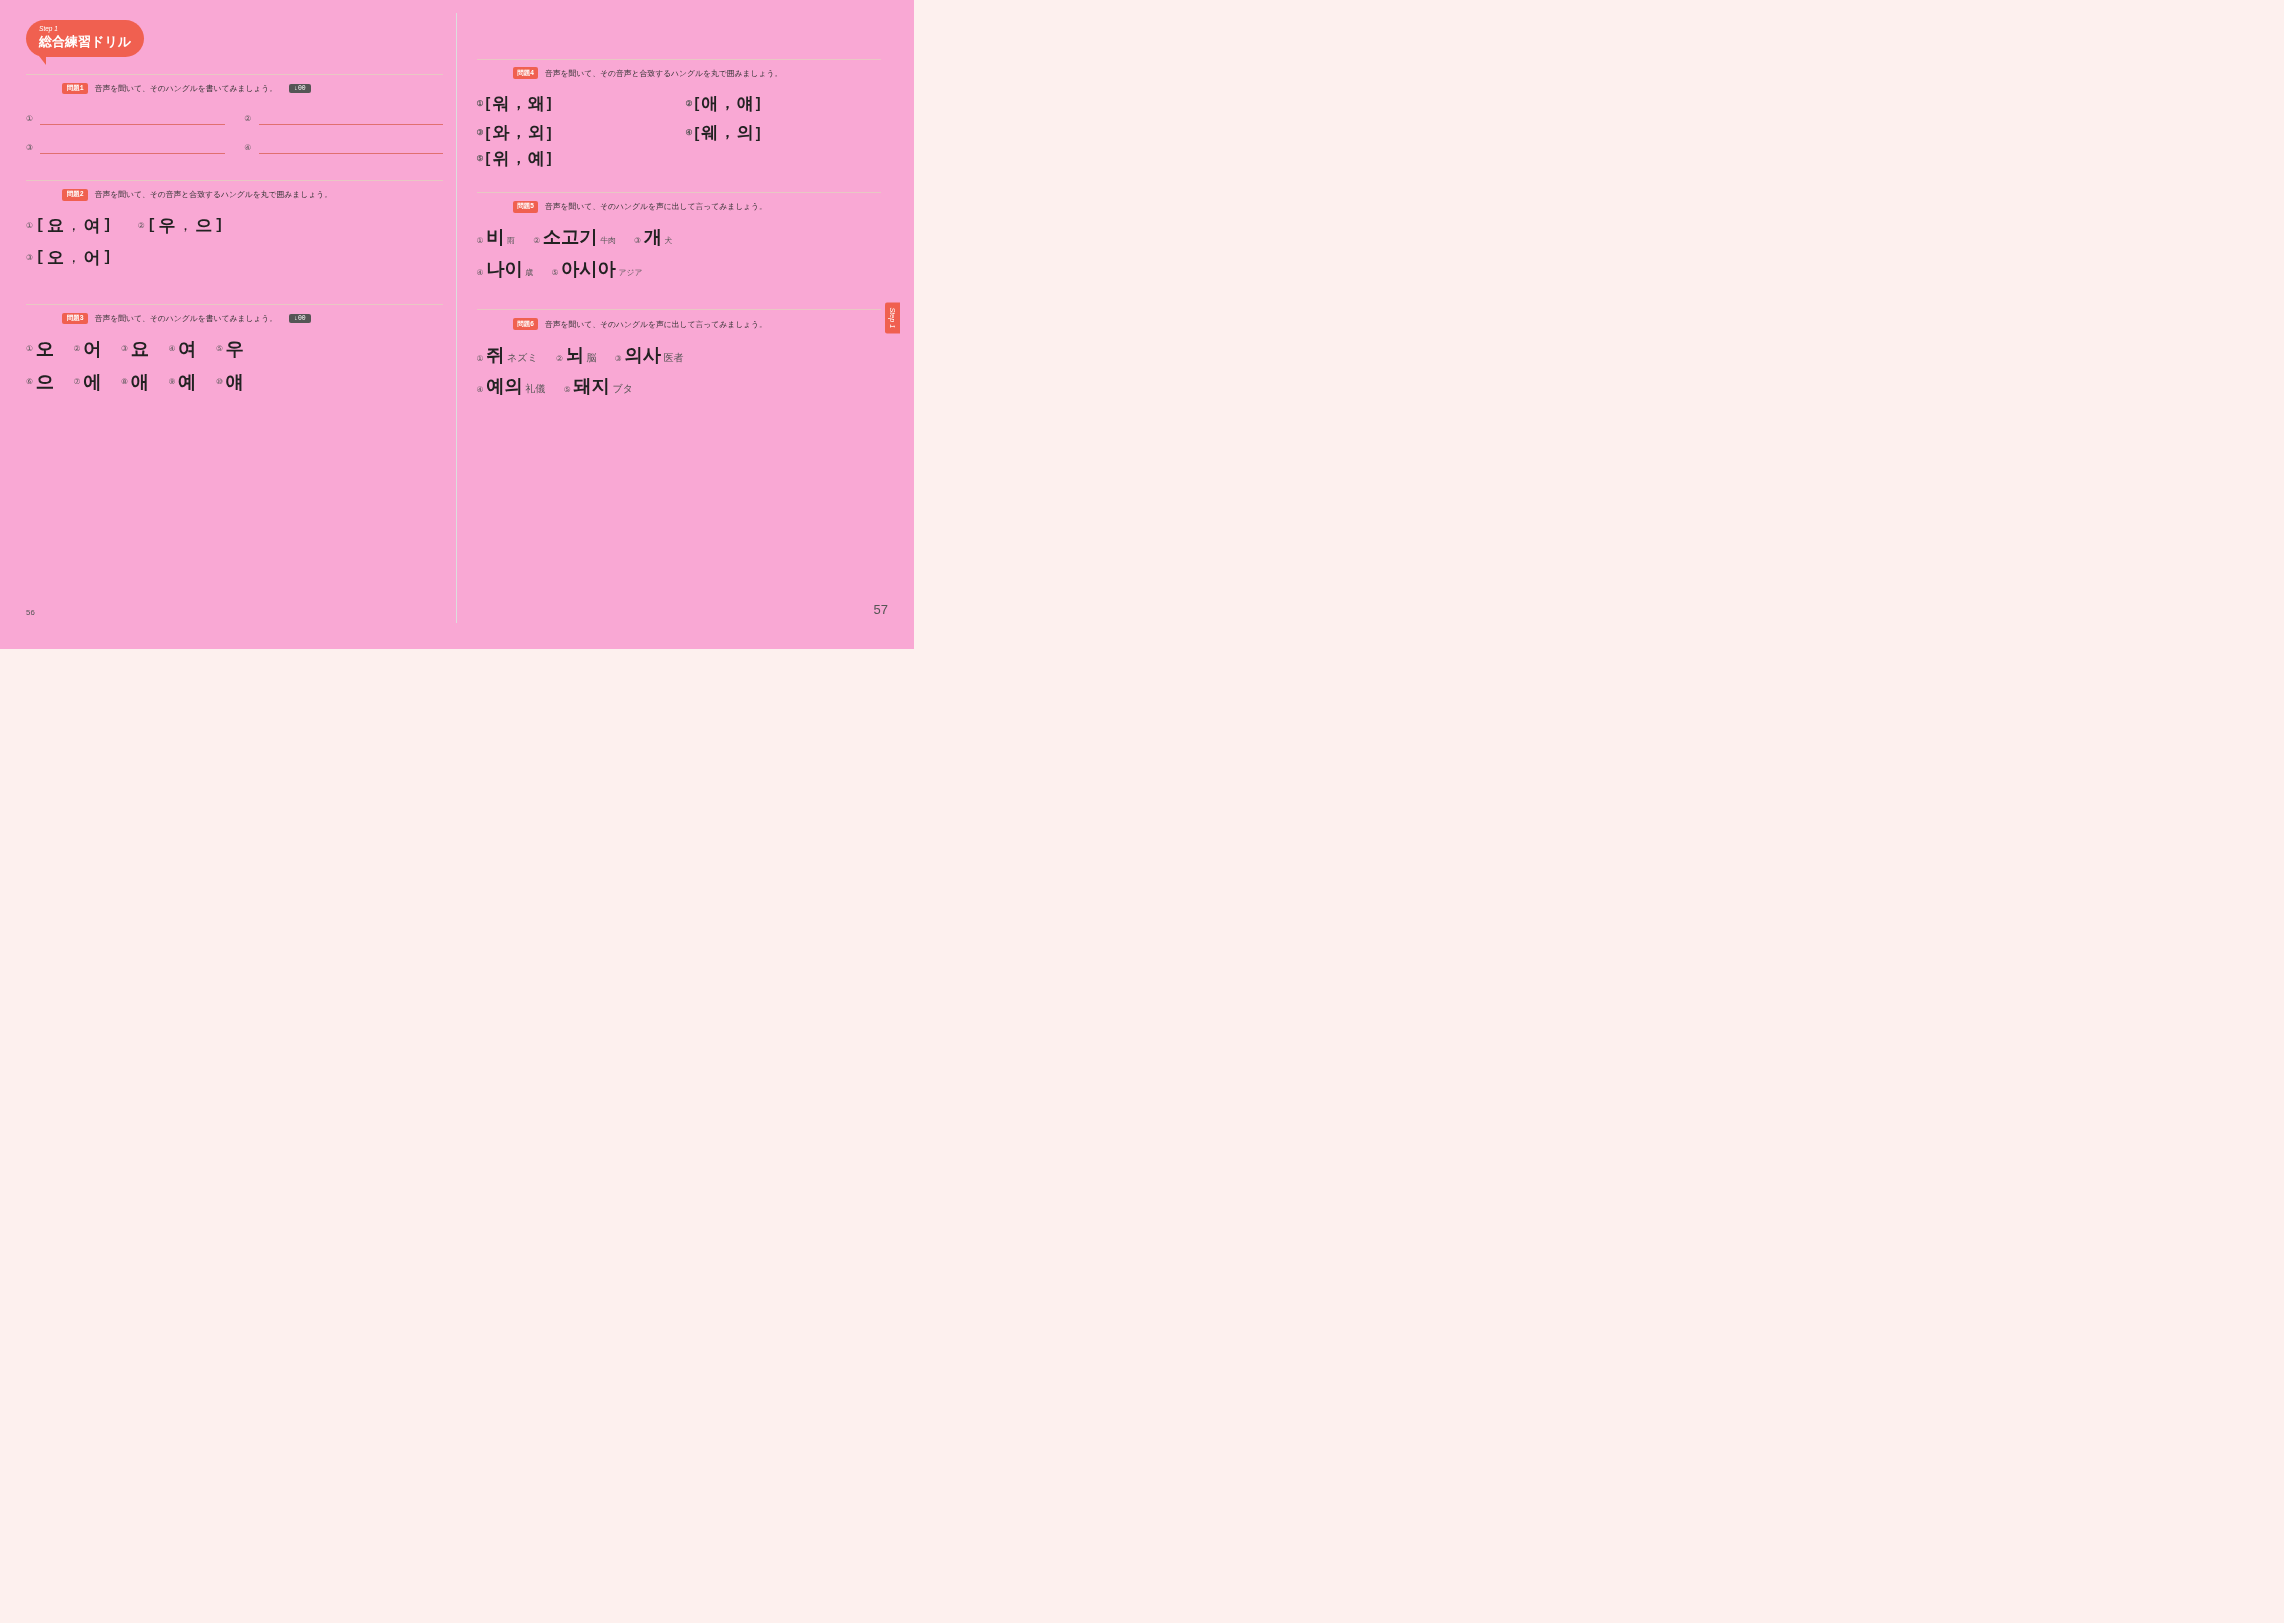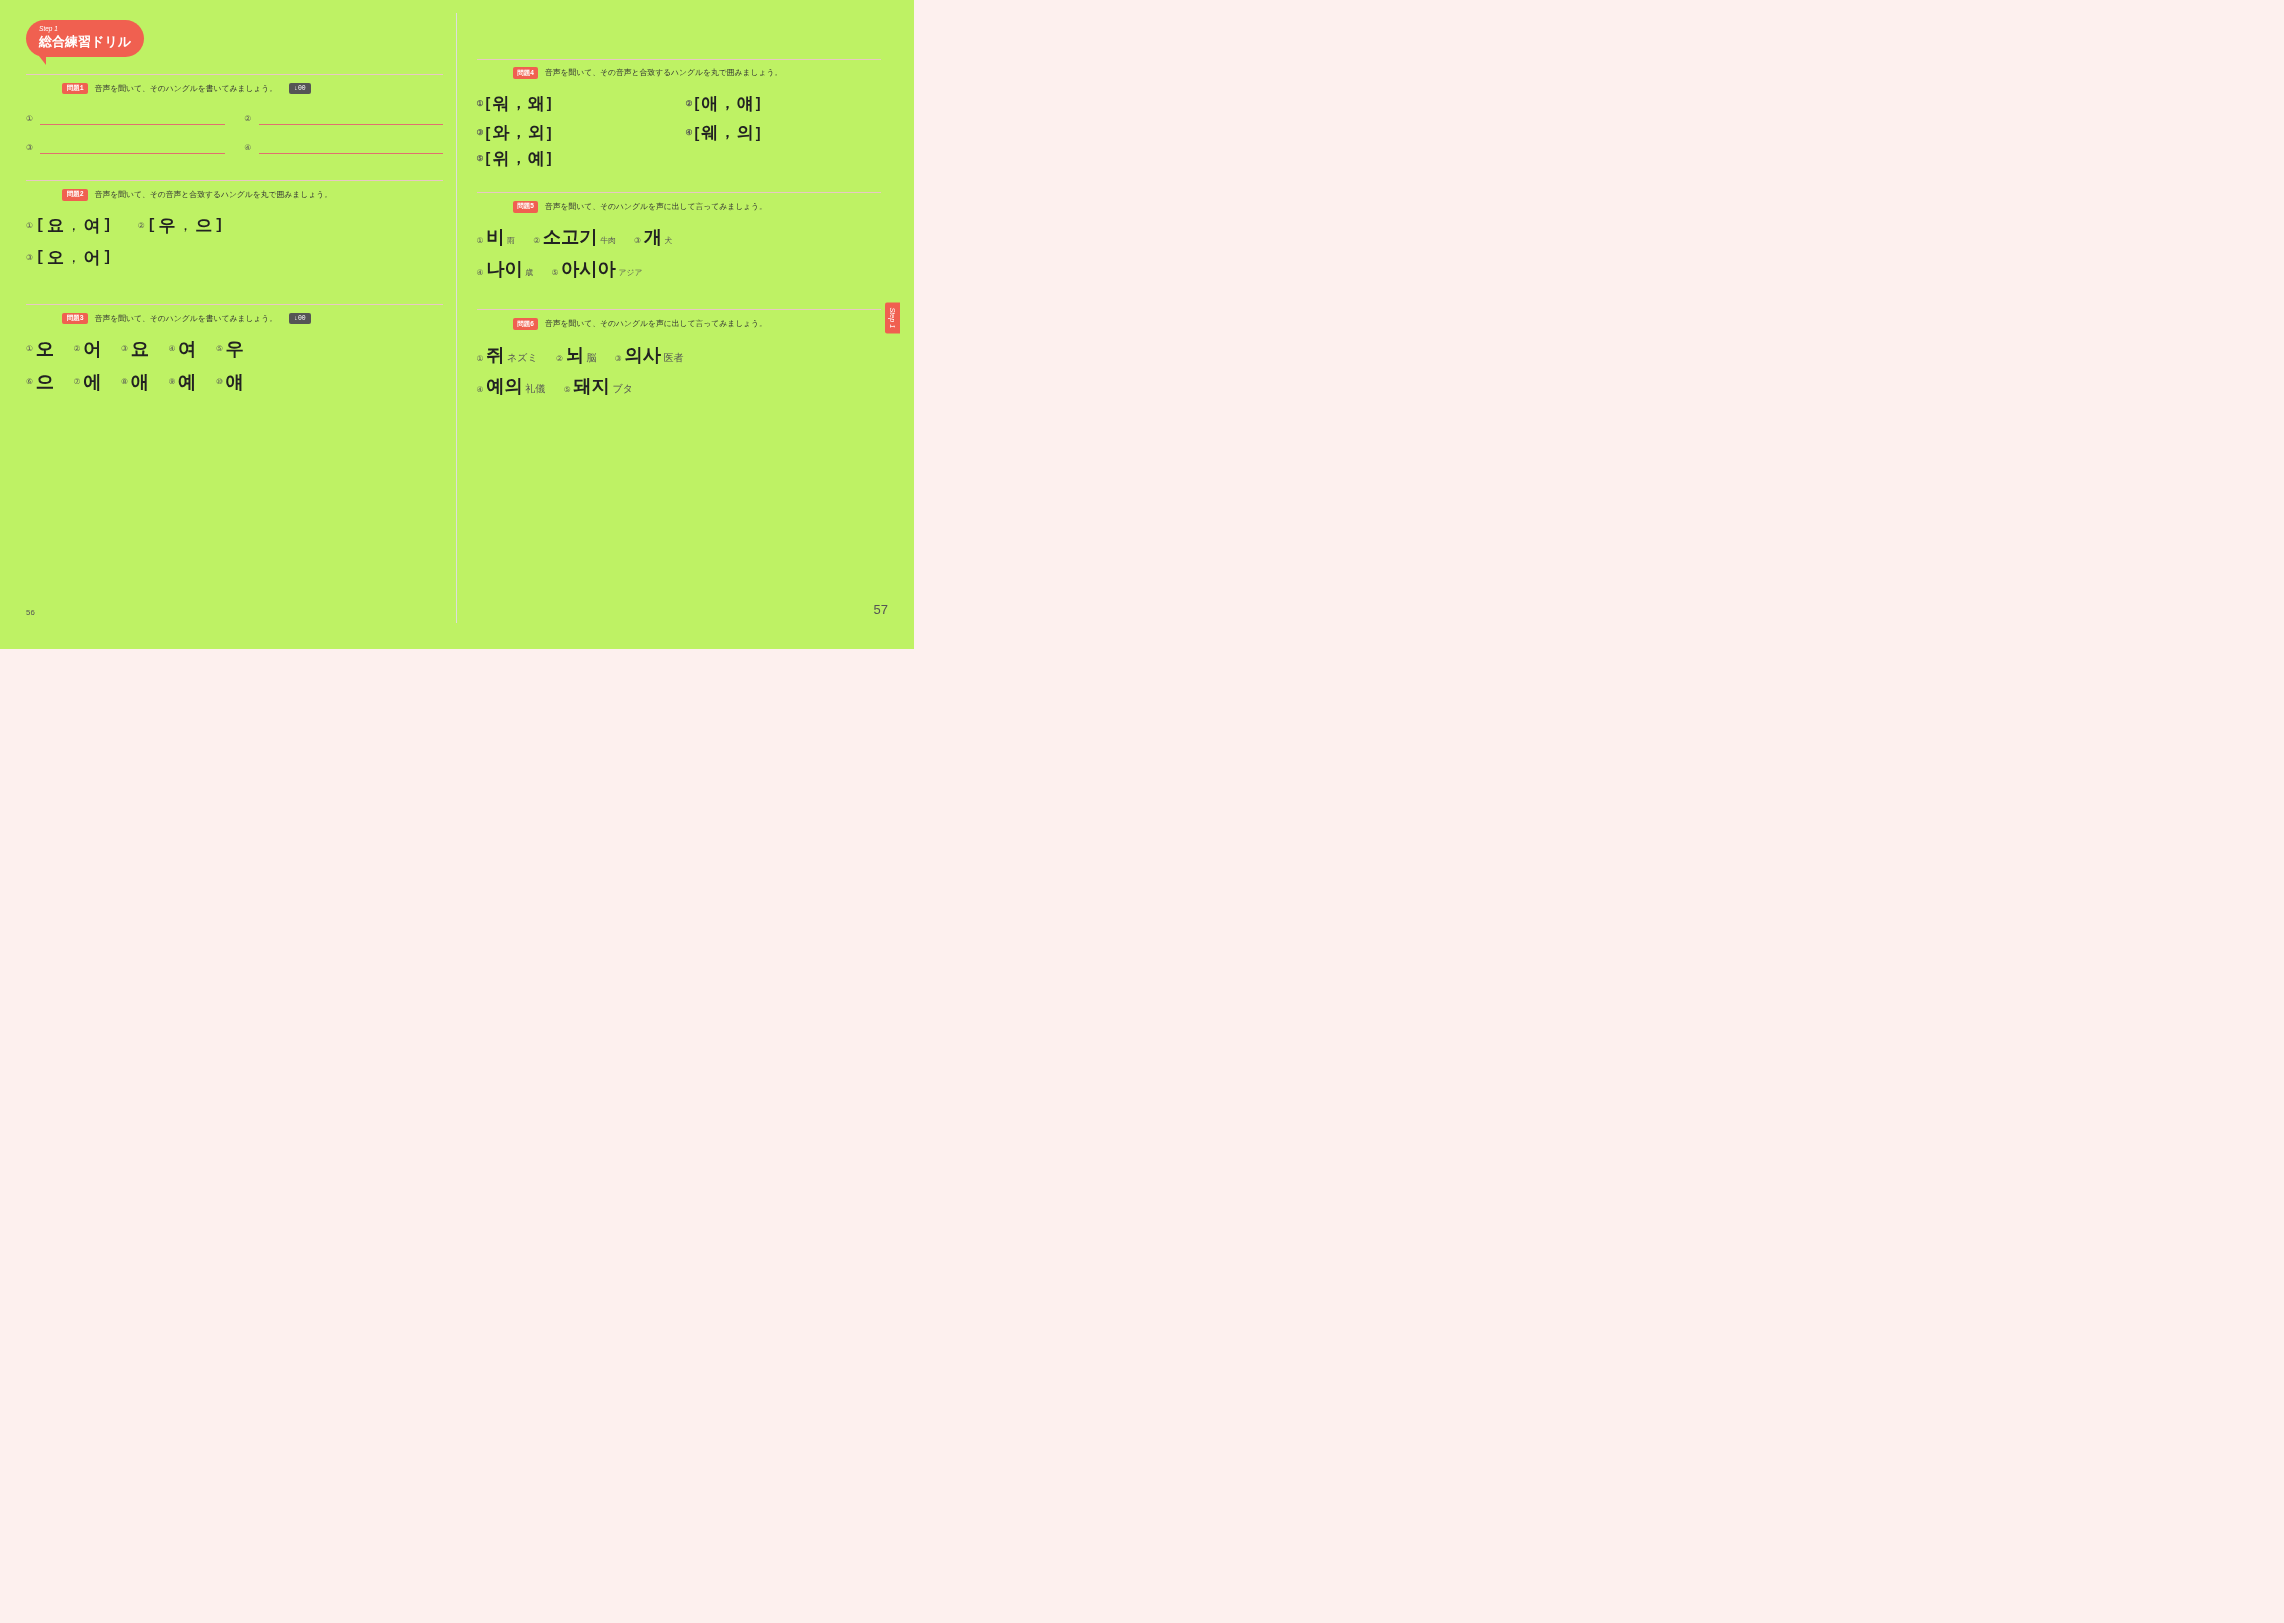--- a/index.html
+++ b/index.html
@@ -10,21 +10,21 @@
       min-height: 649px;
       position: relative;
       overflow-x: hidden;
     }
 
     
     .page-container {
       display: flex;
       width: 100%;
       min-height: 649px;
-      background: #bef264;
+      background: #f9a8d4;
       padding: 13px 19.6px 26px 19.6px;
     }
 
     .left-page {
       width: 50%;
       padding: 6.5px 13px 6.5px 6.5px;
       border-right: 0.7px solid #ddd;
       position: relative;
     }
 
@@ -77,20 +77,21 @@
     
     .section {
       margin-bottom: 18.3px;
       padding: 7.8px 0 7.8px 0;
       border-top: 0.7px solid #e8c8c4;
       font-family: Liberation Mono, monospace;
     }
 
     .section-header {
       display: flex;
+      align-items: center;
       margin-bottom: 9.1px;
       gap: 6.5px;
       padding-left: 36px;
     }
 
     .mondai-badge {
       background: #f06050;
       color: white;
       font-size: 6.5px;
       font-weight: bold;

